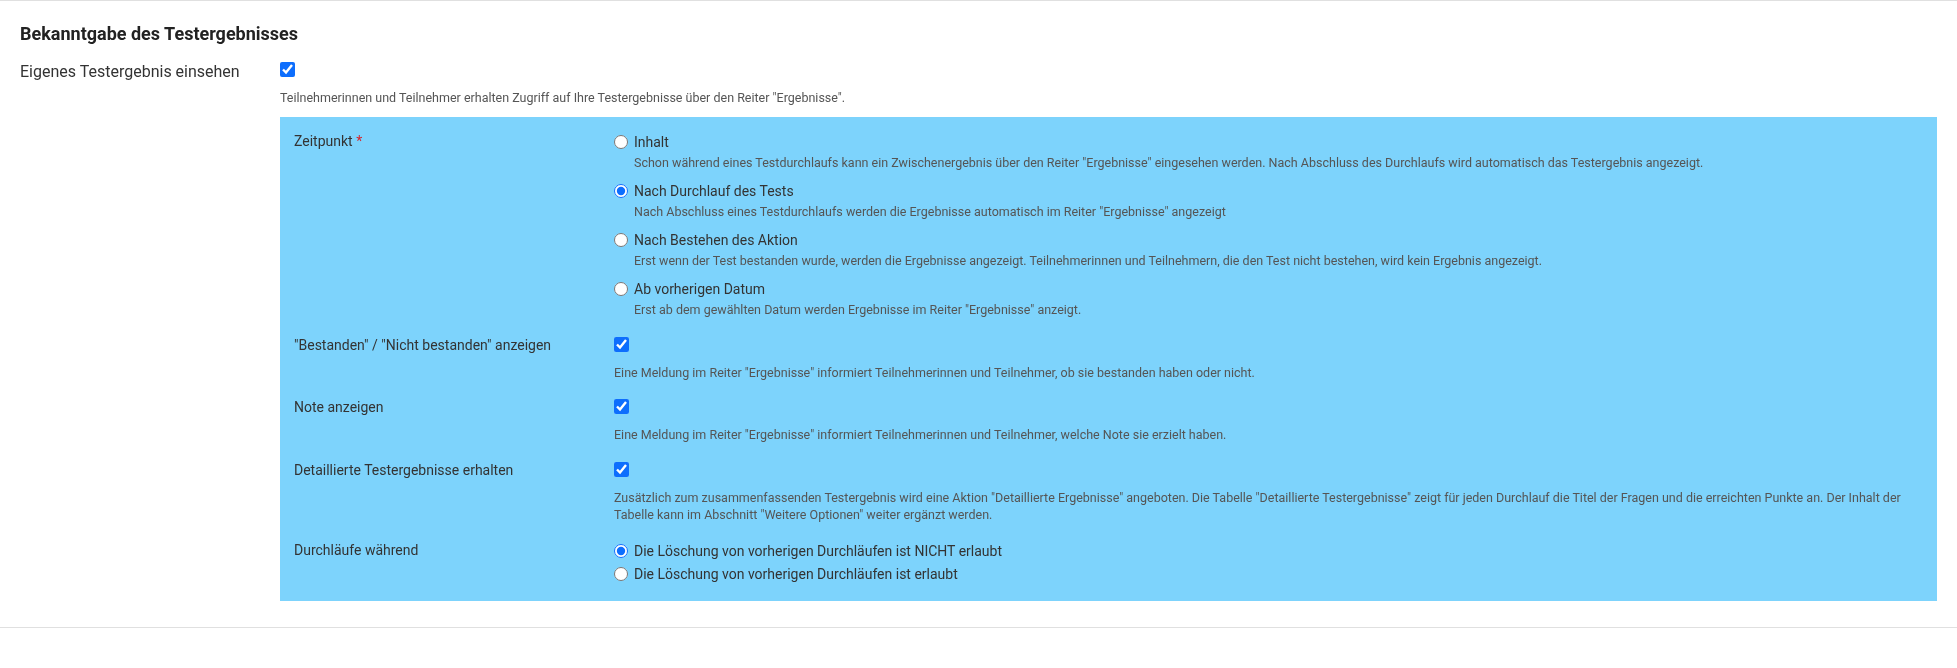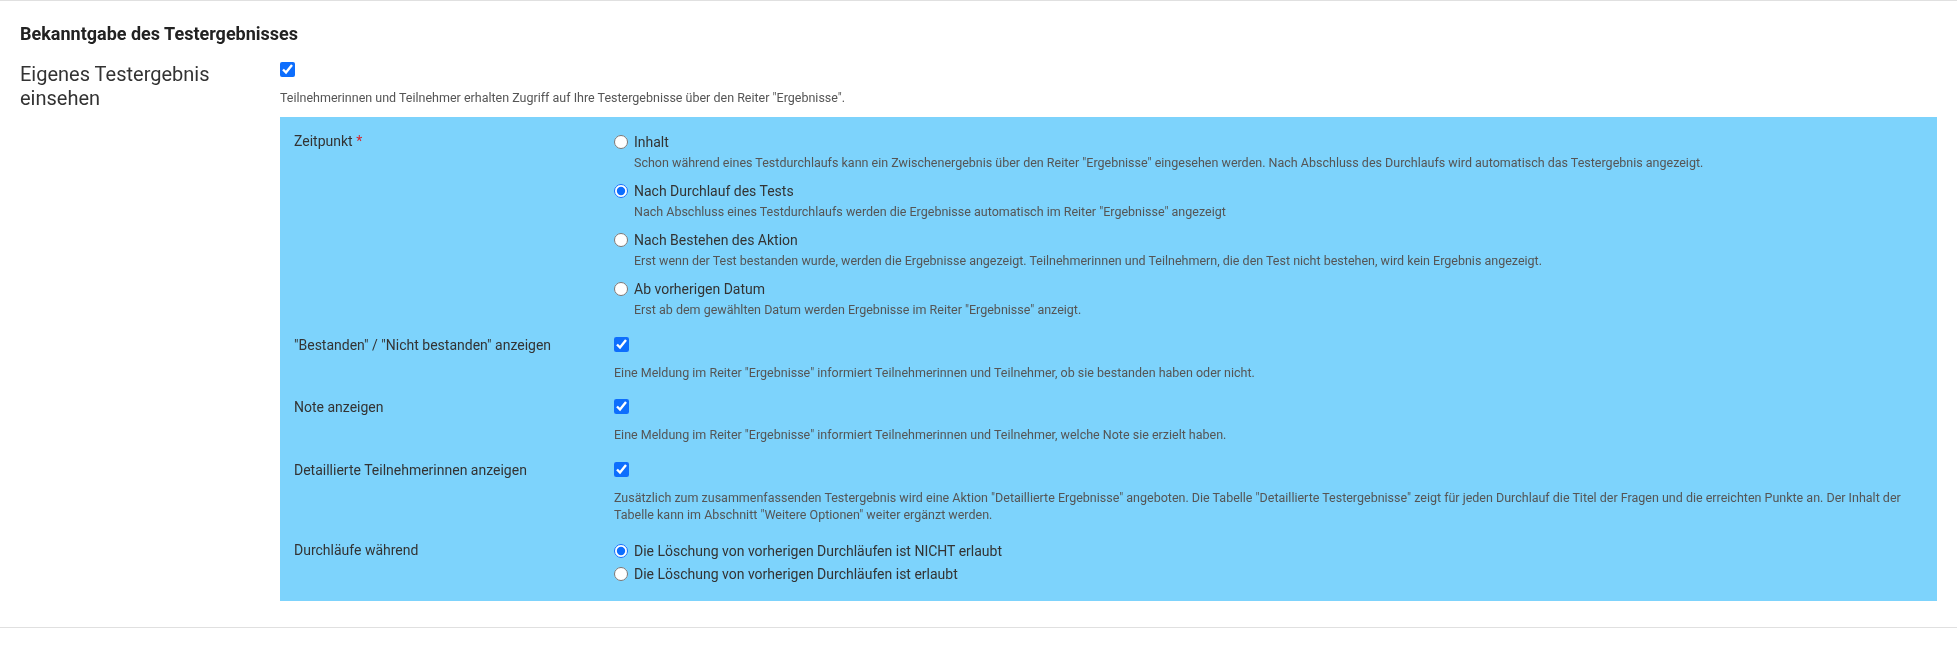--- a/index.html
+++ b/index.html
@@ -23,21 +23,21 @@
     margin: 22px 0 18px 0;
   }
   .form-row {
     display: flex;
     align-items: flex-start;
     margin-bottom: 0;
   }
   .label-col {
     flex: 0 0 260px;
     padding-top: 0;
-    font-size: 20px;
+    font-size: 16px;
     color: #333;
   }
   .control-col {
     flex: 1 1 auto;
     min-width: 0;
   }
   .desc {
     font-size: 12.5px;
     color: #555;
     margin-top: 8px;
@@ -181,21 +181,21 @@
           <div class="sub-label-col">Note anzeigen</div>
           <div class="sub-control-col">
             <div class="check-wrap">
               <input type="checkbox" checked="" style="">
               <div class="desc">Eine Meldung im Reiter "Ergebnisse" informiert Teilnehmerinnen und Teilnehmer, welche Note sie erzielt haben.</div>
             </div>
           </div>
         </div>
 
         <div class="sub-row">
-          <div class="sub-label-col">Detaillierte Teilnehmerinnen anzeigen</div>
+          <div class="sub-label-col">Detaillierte Testergebnisse erhalten</div>
           <div class="sub-control-col">
             <div class="check-wrap">
               <input type="checkbox" checked="" style="">
               <div class="desc">Zusätzlich zum zusammenfassenden Testergebnis wird eine Aktion "Detaillierte Ergebnisse" angeboten. Die Tabelle "Detaillierte Testergebnisse" zeigt für jeden Durchlauf die Titel der Fragen und die erreichten Punkte an. Der Inhalt der Tabelle kann im Abschnitt "Weitere Optionen" weiter ergänzt werden.</div>
             </div>
           </div>
         </div>
 
         <div class="sub-row">
           <div class="sub-label-col">Durchläufe während</div>

